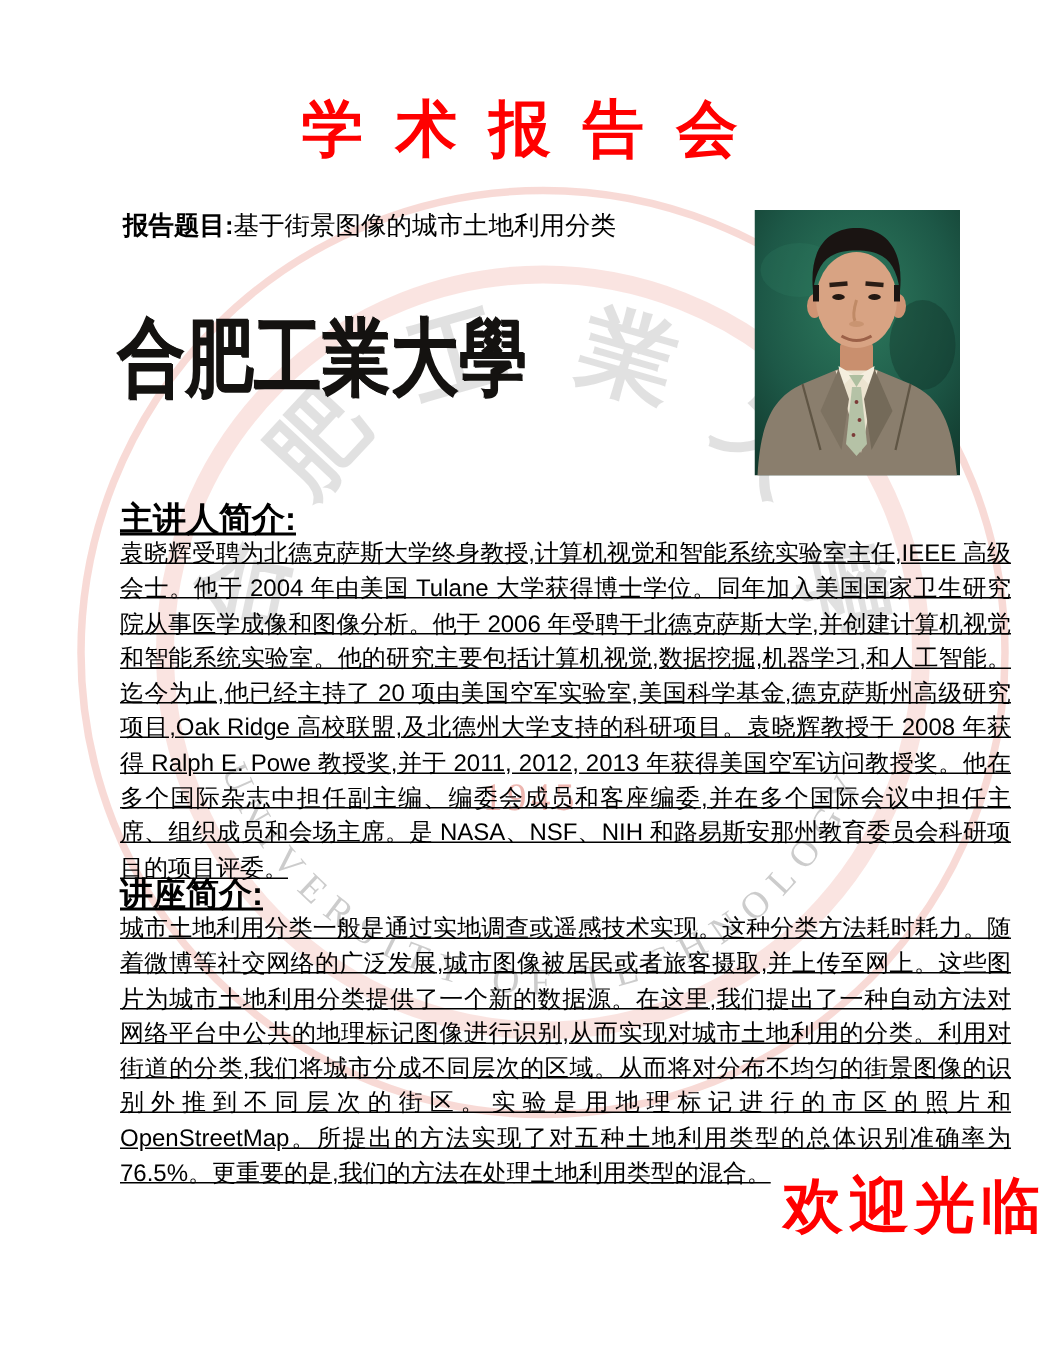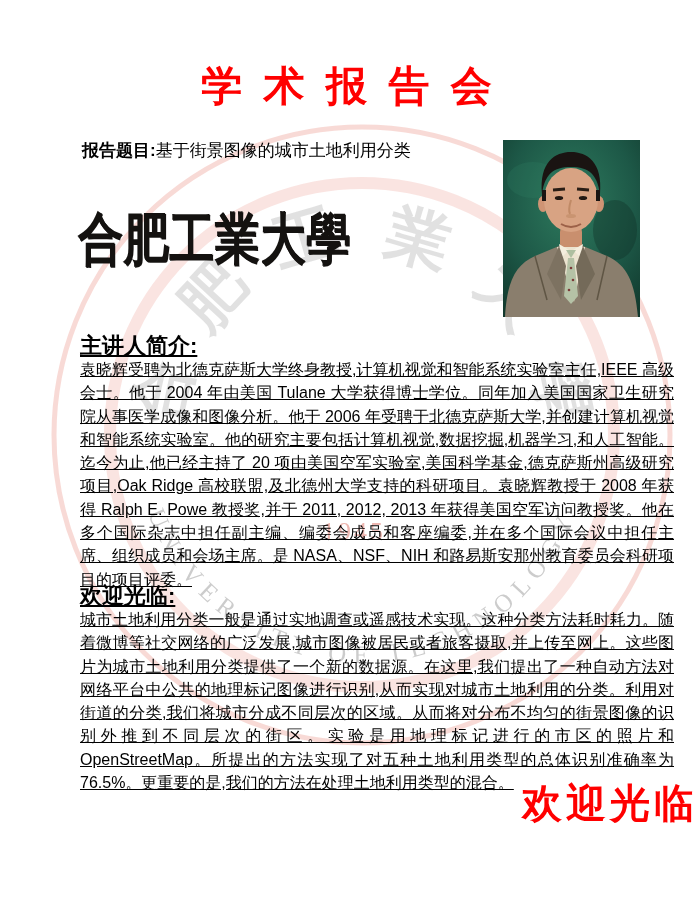--- a/index.html
+++ b/index.html
@@ -118,18 +118,18 @@
 
       <path d="M 68 60 Q 65 70 67 74" stroke="#c08a66" stroke-width="2" fill="none"></path>
       <ellipse cx="68" cy="76" rx="5" ry="2" fill="#c08a66" opacity=".6"></ellipse>
       <path d="M 58 84 Q 68 90 78 84" stroke="#9c6148" stroke-width="2" fill="none"></path>
     </svg>
   </div>
 
   <div class="section-heading" style="top:336px">主讲人简介:</div>
   <div class="paragraph" style="top:358px">袁晓辉受聘为北德克萨斯大学终身教授,计算机视觉和智能系统实验室主任,IEEE 高级会士。他于 2004 年由美国 Tulane 大学获得博士学位。同年加入美国国家卫生研究院从事医学成像和图像分析。他于 2006 年受聘于北德克萨斯大学,并创建计算机视觉和智能系统实验室。他的研究主要包括计算机视觉,数据挖掘,机器学习,和人工智能。迄今为止,他已经主持了 20 项由美国空军实验室,美国科学基金,德克萨斯州高级研究项目,Oak Ridge 高校联盟,及北德州大学支持的科研项目。袁晓辉教授于 2008 年获得 Ralph E. Powe 教授奖,并于 2011, 2012, 2013 年获得美国空军访问教授奖。他在多个国际杂志中担任副主编、编委会成员和客座编委,并在多个国际会议中担任主席、组织成员和会场主席。是 NASA、NSF、NIH 和路易斯安那州教育委员会科研项目的项目评委。</div>
 
-  <div class="section-heading" style="top:586px">欢迎光临:</div>
+  <div class="section-heading" style="top:586px">讲座简介:</div>
   <div class="paragraph" style="top:608px">城市土地利用分类一般是通过实地调查或遥感技术实现。这种分类方法耗时耗力。随着微博等社交网络的广泛发展,城市图像被居民或者旅客摄取,并上传至网上。这些图片为城市土地利用分类提供了一个新的数据源。在这里,我们提出了一种自动方法对网络平台中公共的地理标记图像进行识别,从而实现对城市土地利用的分类。利用对街道的分类,我们将城市分成不同层次的区域。从而将对分布不均匀的街景图像的识别外推到不同层次的街区。实验是用地理标记进行的市区的照片和 OpenStreetMap。所提出的方法实现了对五种土地利用类型的总体识别准确率为 76.5%。更重要的是,我们的方法在处理土地利用类型的混合。</div>
 
   <div class="welcome">欢迎光临</div>
 
 </div>
 
 </body></html>

